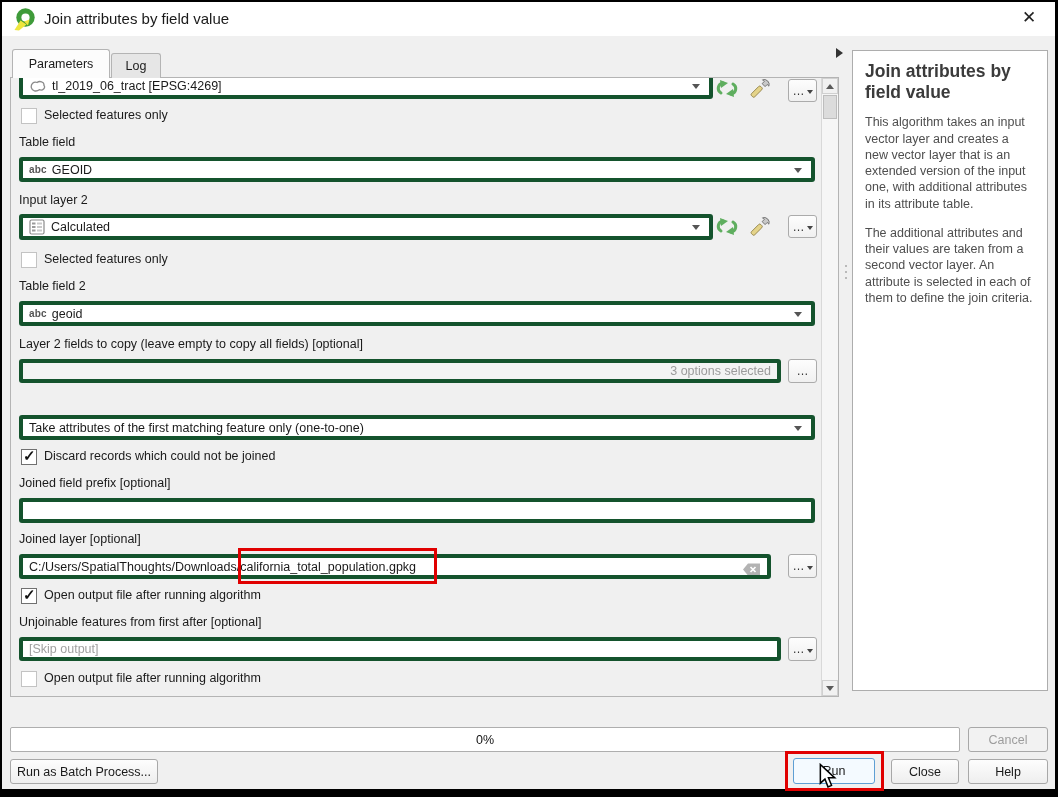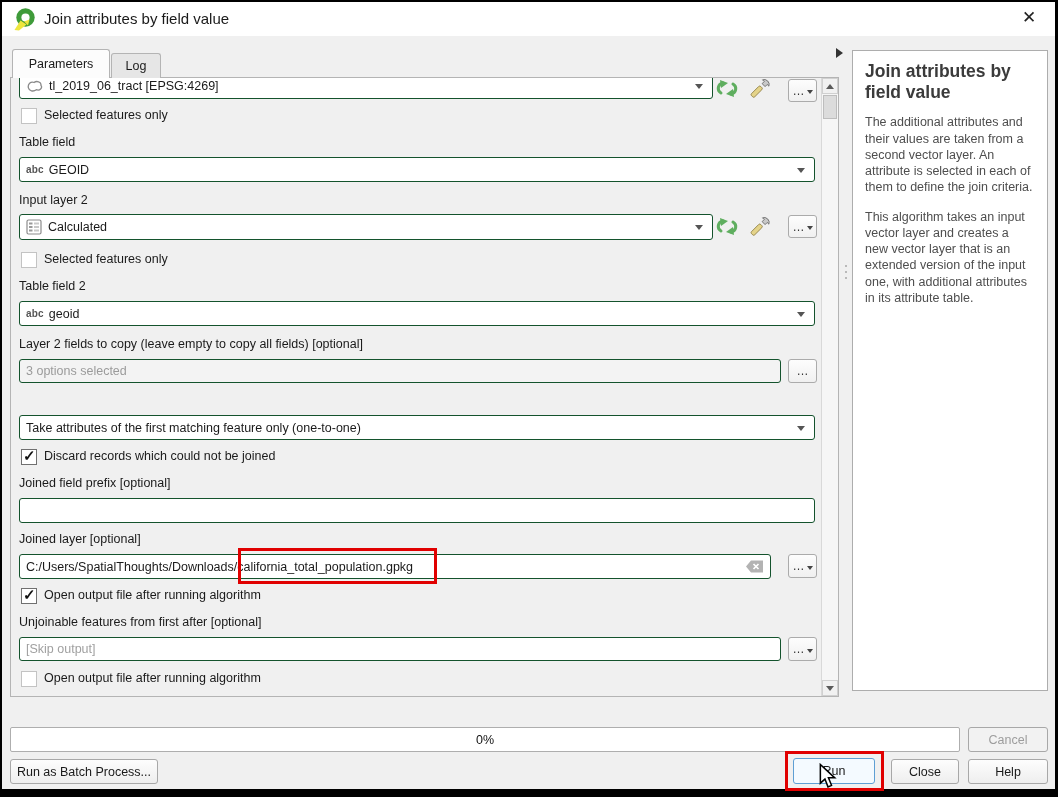--- a/index.html
+++ b/index.html
@@ -17,21 +17,21 @@
   .tab { position:absolute; font-size:12.5px; color:#1a1a1a; text-align:center; border:1px solid #b4b4b4; border-bottom:none; border-radius:3px 3px 0 0; }
   .tab-active { left:10px; top:47px; width:98px; height:29px; background:#fcfcfc; line-height:28px; z-index:3; }
   .tab-inactive { left:109px; top:51px; width:50px; height:25px; background:#e6e6e6; line-height:24px; z-index:2; }
 
   
   .frame { position:absolute; left:8px; top:75px; width:829px; height:620px; border:1px solid #b4b4b4; background:#f0f0f0; overflow:hidden; }
 
   .lbl { position:absolute; font-size:12.5px; color:#1a1a1a; white-space:nowrap; }
   .lbl-dis { color:#a6a6a6; }
 
-  .field { position:absolute; background:#fff; border:1px solid #14532d; border-radius:3px; font-size:12.5px; color:#1a1a1a; display:flex; align-items:center; padding:0 6px; overflow:hidden; white-space:nowrap; }
+  .field { position:absolute; background:#fff; border:4px solid #14532d; border-radius:3px; font-size:12.5px; color:#1a1a1a; display:flex; align-items:center; padding:0 6px; overflow:hidden; white-space:nowrap; }
   .field-dis { background:#f3f3f3; color:#9b9b9b; }
   .combo-arrow { position:absolute; right:9px; top:50%; margin-top:-2px; width:0; height:0; border-left:4px solid transparent; border-right:4px solid transparent; border-top:5px solid #555; }
 
   .typebadge { font-weight:700; font-size:10px; color:#565656; margin-right:5px; letter-spacing:0.2px; }
   .layicon { margin-right:6px; flex:0 0 auto; display:inline-flex; }
 
   .checkrow { position:absolute; display:flex; align-items:flex-start; }
   .checkbox { width:16px; height:16px; background:#fff; border:1px solid #707070; margin-right:7px; position:relative; flex:0 0 auto; }
   .checkbox .mark { position:absolute; left:1px; top:-3px; font-size:15px; font-weight:700; color:#111; }
   .checkbox-dis { border-color:#c3c3c3; }
@@ -174,21 +174,21 @@
       </div>
 
       <div class="lbl" style="left:8px; top:201px;">Table field 2</div>
       <div class="field" style="left:8px; top:223px; width:796px; height:25px;">
         <span class="typebadge">abc</span>
         <span>geoid</span>
         <span class="combo-arrow"></span>
       </div>
 
       <div class="lbl" style="left:8px; top:259px;">Layer 2 fields to copy (leave empty to copy all fields) [optional]</div>
-      <div class="field field-dis" style="left:8px; top:281px; width:762px; height:24px;">
+      <div class="field field-dis" style="left:8px; top:281px; width:762px; height:24px;justify-content:flex-end;">
         <span>3 options selected</span>
       </div>
       <div class="toolbtn" style="left:777px; top:281px; height:24px;">
         <span>…</span>
       </div>
 
       <div class="lbl" style="left:8px; top:315px;margin-top:24px;">Join type</div>
       <div class="field" style="left:8px; top:337px; width:796px; height:25px;">
         <span>Take attributes of the first matching feature only (one-to-one)</span>
         <span class="combo-arrow"></span>
@@ -254,22 +254,22 @@
             <span class="tri-down"></span>
           </div>
       </div>
     </div>
 
     <div class="collapse-arrow"></div>
     <div class="splitter-dots"></div>
 
     <div class="helppanel">
       <h1>Join attributes by field value</h1>
+      <p>This algorithm takes an input vector layer and creates a new vector layer that is an extended version of the input one, with additional attributes in its attribute table.</p>
       <p>The additional attributes and their values are taken from a second vector layer. An attribute is selected in each of them to define the join criteria.</p>
-      <p>This algorithm takes an input vector layer and creates a new vector layer that is an extended version of the input one, with additional attributes in its attribute table.</p>
     </div>
 
     <div class="progress">
       <span>0%</span>
     </div>
     <div class="btn btn-disabled" style="left:966px; top:725px; width:80px; height:25px;">
       <span>Cancel</span>
     </div>
 
     <div class="btn" style="left:8px; top:757px; width:148px; height:25px;">

